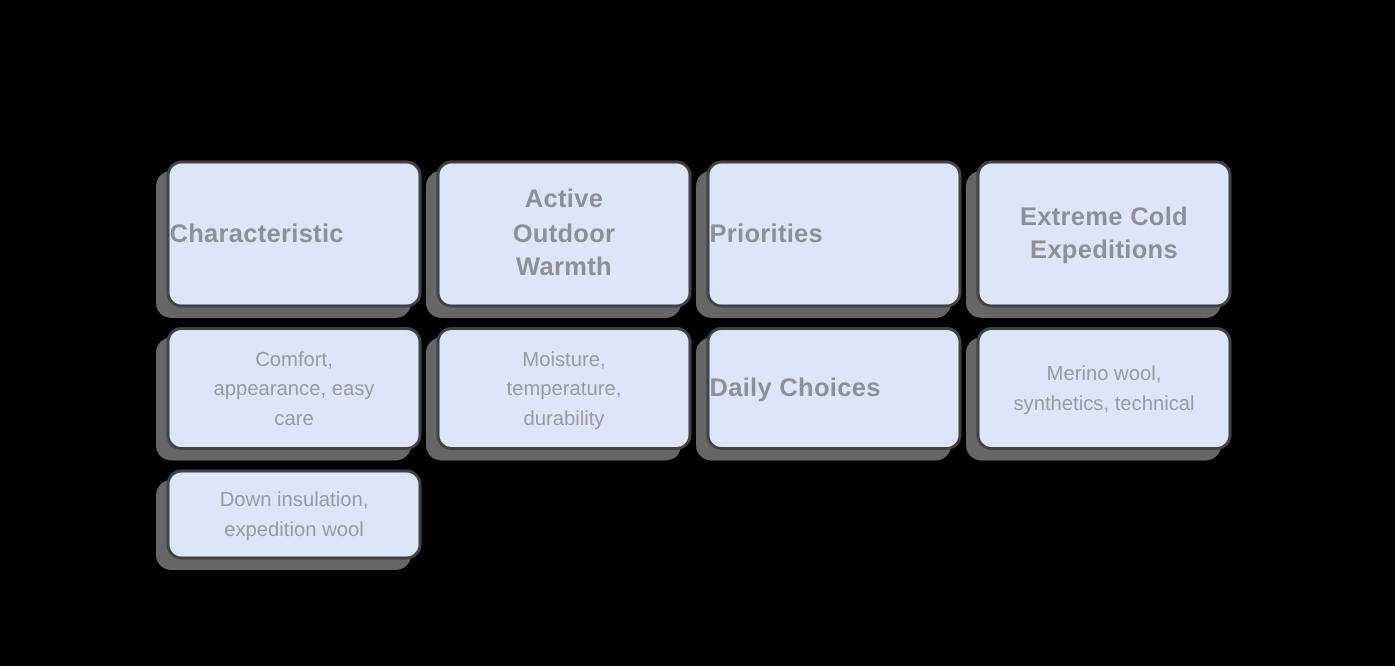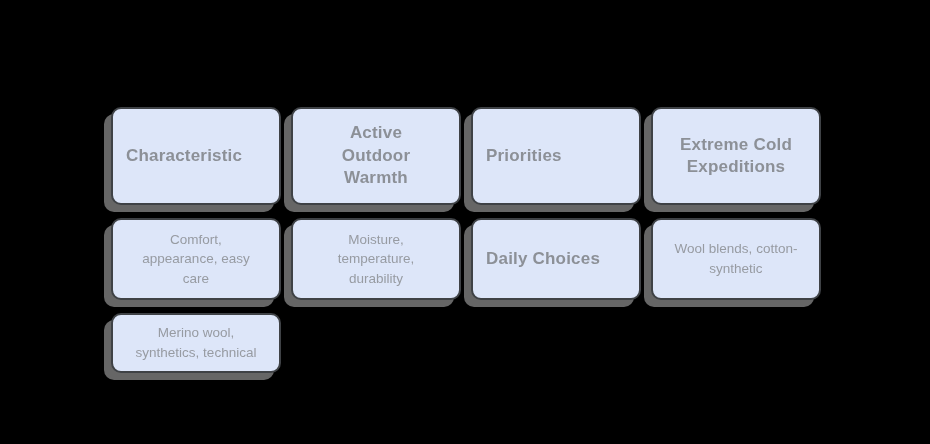--- a/index.html
+++ b/index.html
@@ -41,21 +41,20 @@
   .cell.bold {
     font-weight: bold;
     font-size: 17px;
     line-height: 1.32;
     color: #8c9097;
     letter-spacing: 0.2px;
   }
   .cell.label {
     justify-content: flex-start;
     text-align: left;
-    padding-left: 13px;
   }
   .cell.body {
     font-size: 13.5px;
     line-height: 1.45;
     color: #979ba2;
   }
 </style>
 </head>
 <body>
 
@@ -71,19 +70,19 @@
     <div class="cell bold">Extreme Cold
 Expeditions</div>
     <div class="cell body">Comfort,
 appearance, easy
 care</div>
     <div class="cell body">Moisture,
 temperature,
 durability</div>
 
     <div class="cell bold label">Daily Choices</div>
-    <div class="cell body">Wool blends, cotton-
-synthetic</div>
     <div class="cell body">Merino wool,
 synthetics, technical</div>
+    <div class="cell body">Down insulation,
+expedition wool</div>
 
   </div>
 </div>
 
 </body></html>

